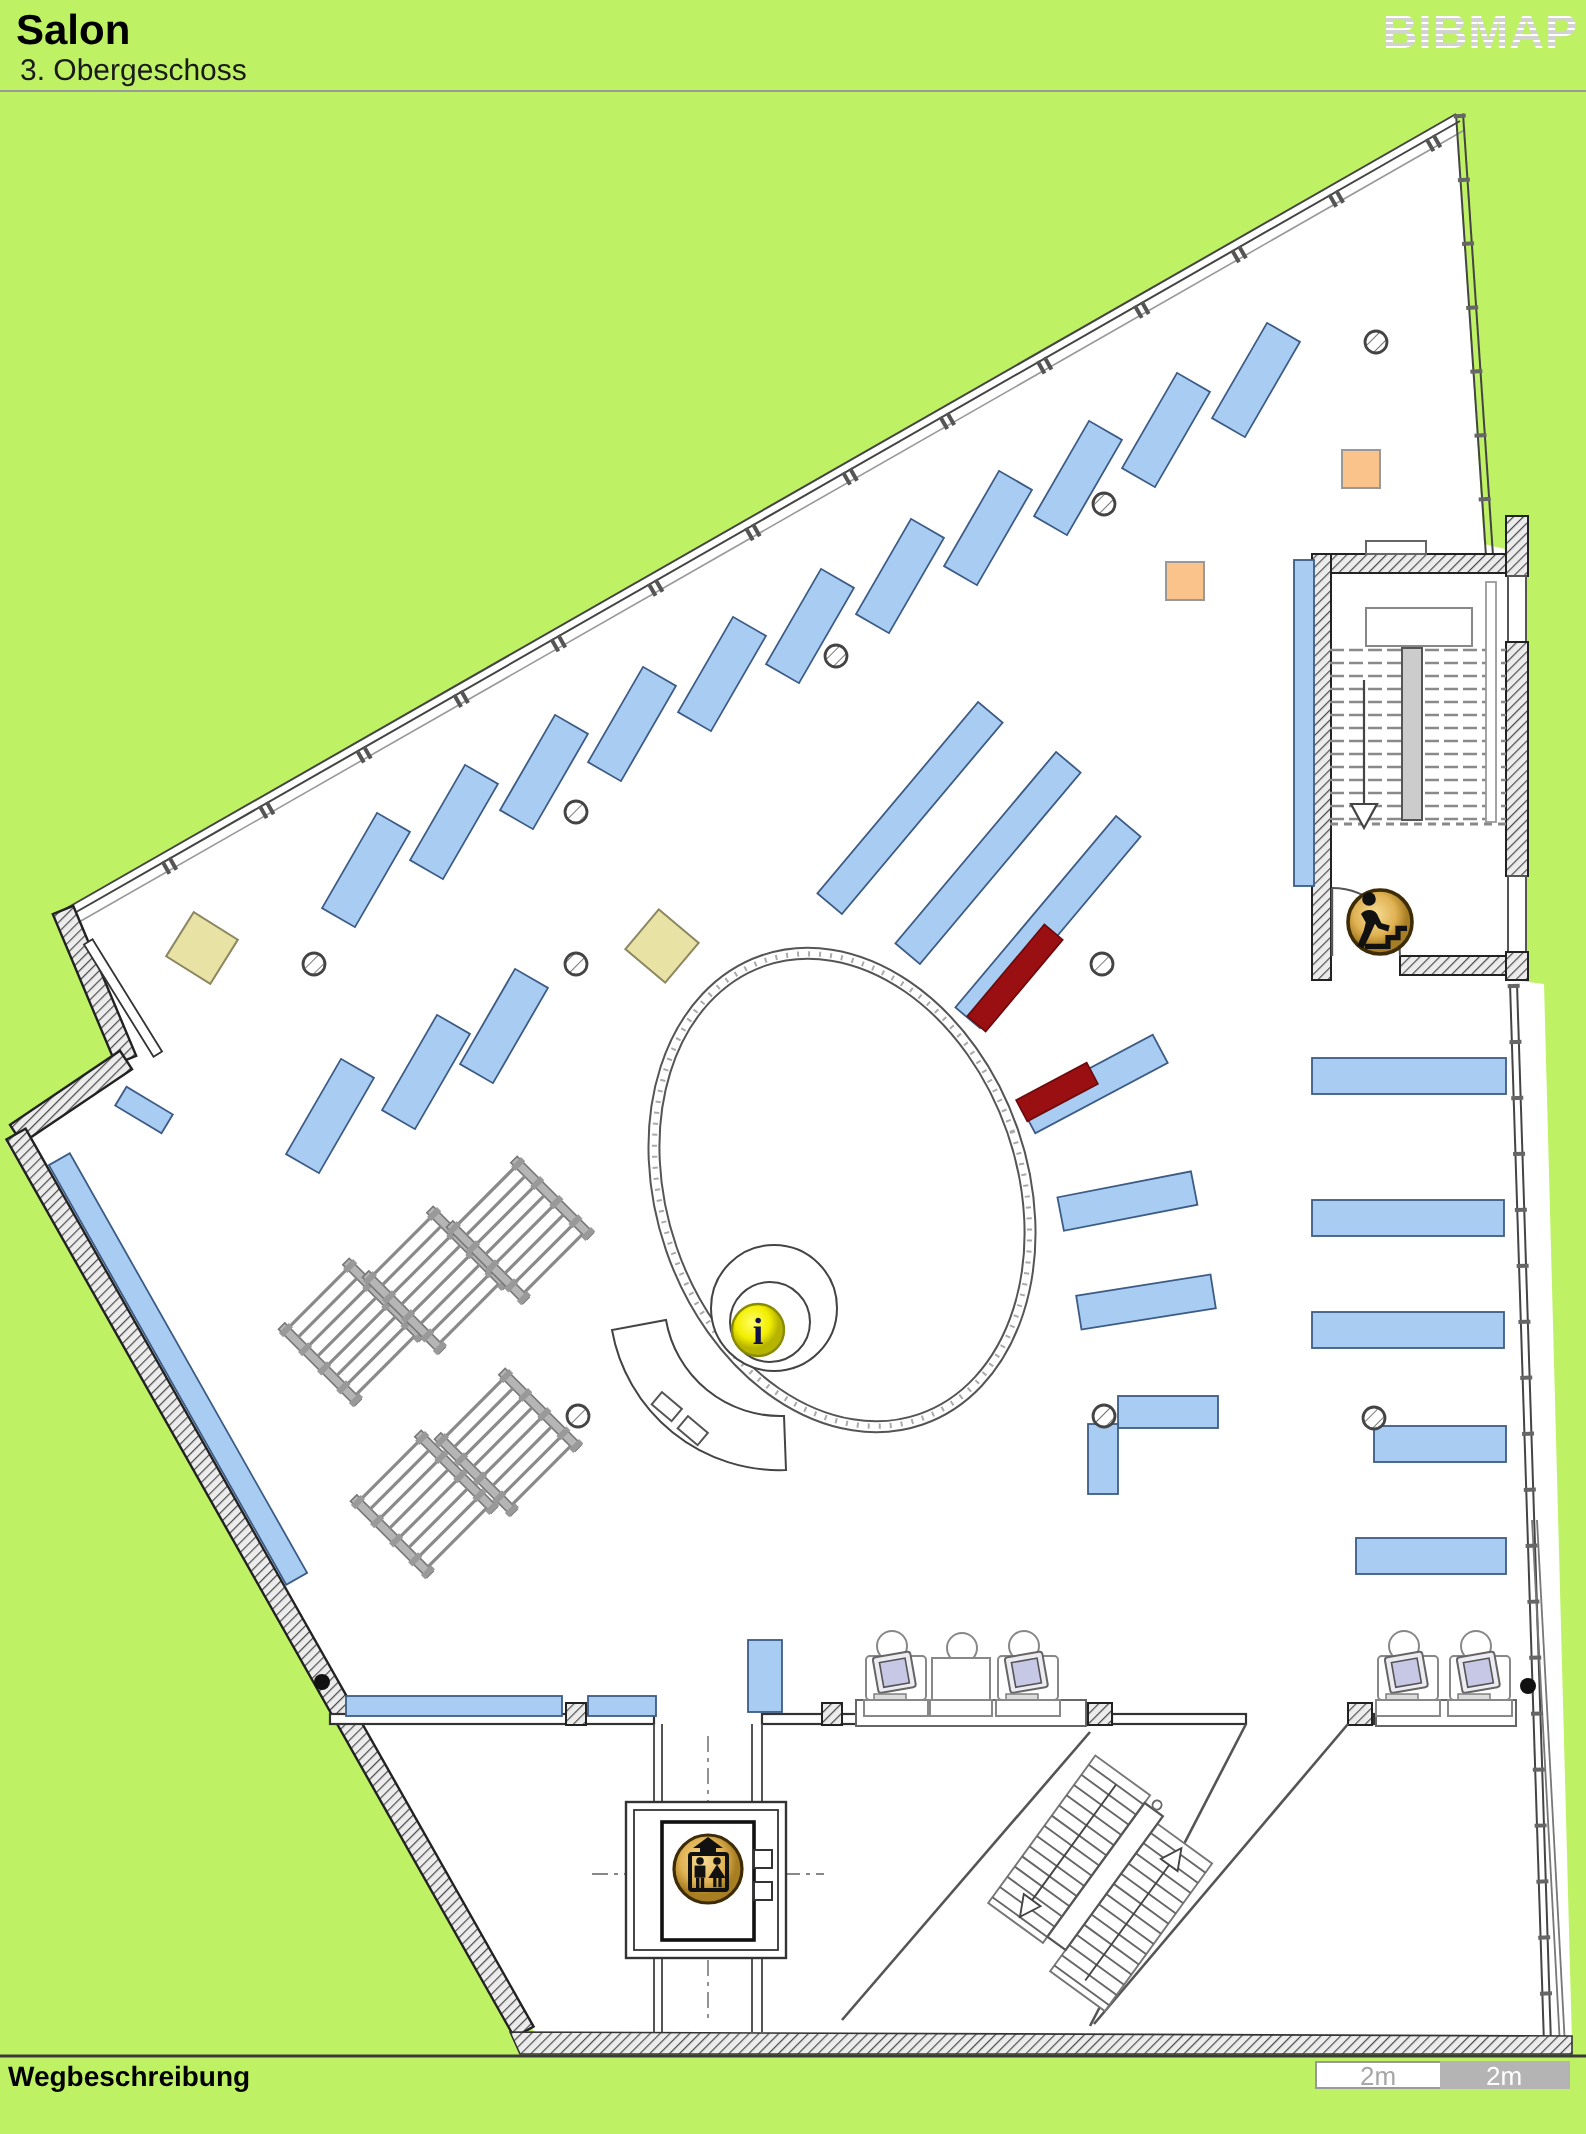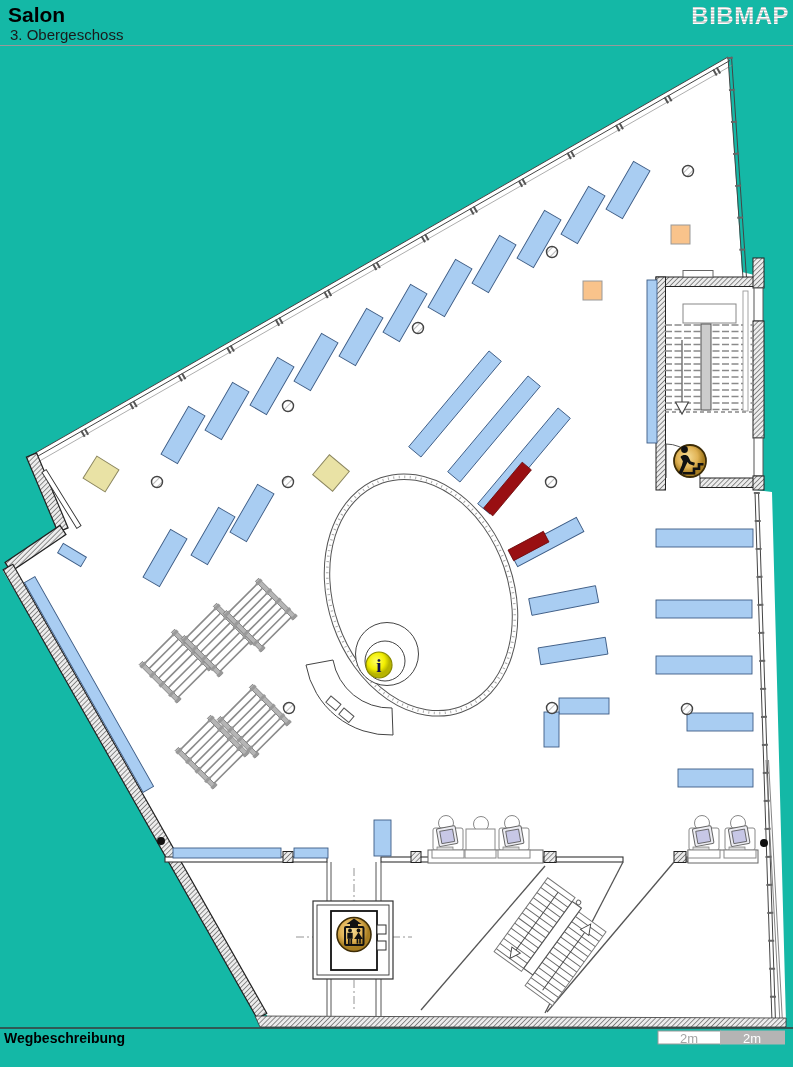--- a/index.html
+++ b/index.html
@@ -1,17 +1,17 @@
 <!DOCTYPE html>
 <html><head>
 <meta charset="utf-8">
 <style>
   html,body{margin:0;padding:0;background:#fff;}
   body{font-family:"Liberation Sans", sans-serif;}
-  #page{position:relative;width:793px;height:1067px;background:#14b8a6;overflow:hidden;}
+  #page{position:relative;width:793px;height:1067px;background:#bef264;overflow:hidden;}
   svg{position:absolute;left:0;top:0;}
 </style>
 </head>
 <body>
 <div id="page">
 <svg width="793" height="1067" viewBox="0 0 793 1067">
 <defs>
   <pattern id="hatch" patternUnits="userSpaceOnUse" width="3.5" height="3.5" patternTransform="rotate(45)">
     <rect width="3.5" height="3.5" fill="#ececec"></rect>
     <line x1="0" y1="0" x2="0" y2="3.5" stroke="#4a4a4a" stroke-width="1.2"></line>

